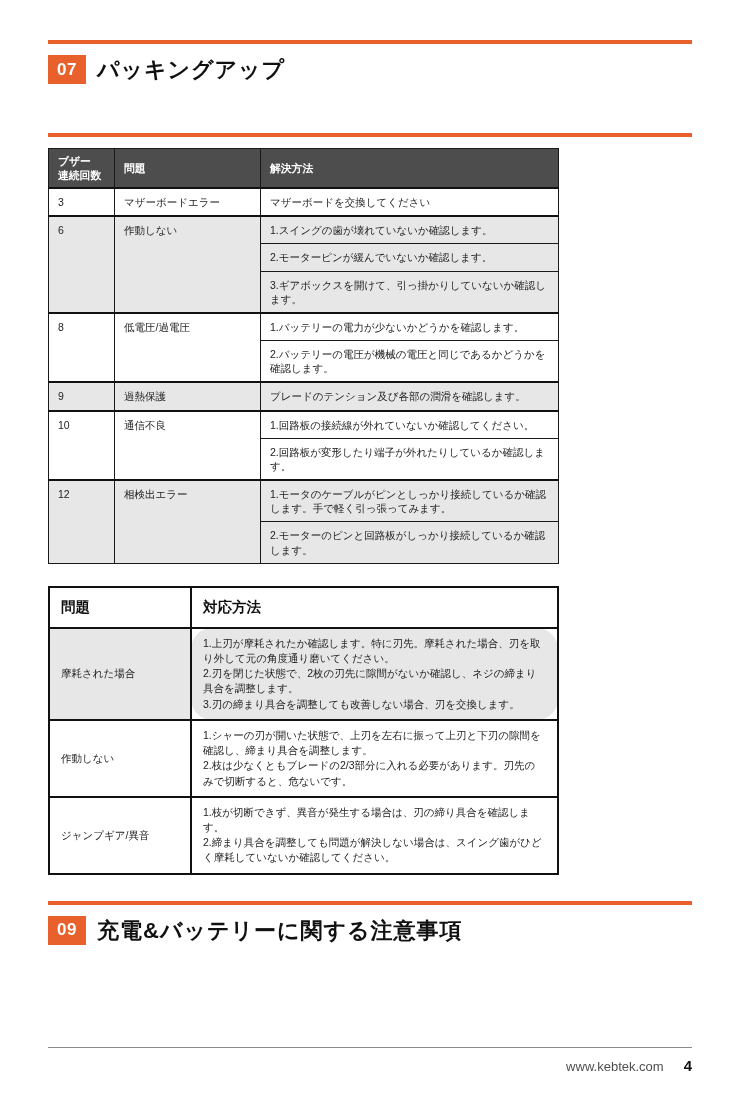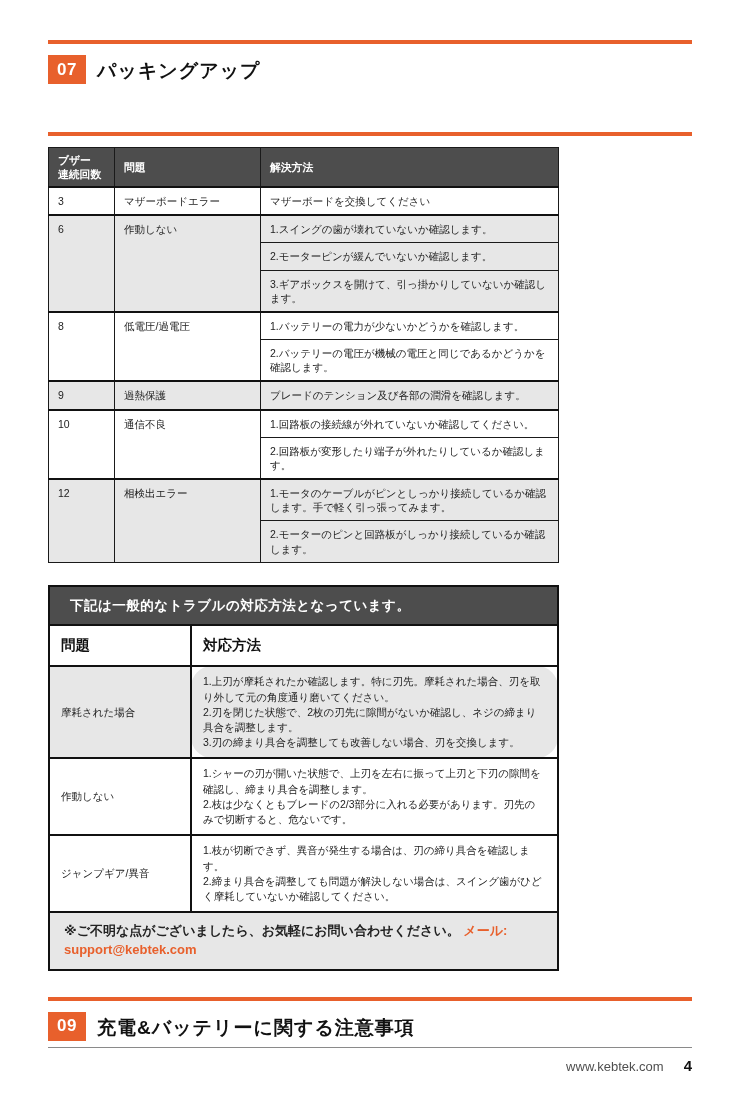--- a/index.html
+++ b/index.html
@@ -6,27 +6,27 @@
   html,body { background:#fdfdfd; }
   body { font-family:"Liberation Sans","DejaVu Sans",sans-serif; color:#1d1d1d; }
   .page {
     position:relative; width:735px; height:1102px; margin:0 auto;
     background:#ffffff; overflow:hidden;
   }
   .content { padding:40px 43px 0 48px; }
 
   
   .section-rule { height:4px; background:#E8602C; margin-bottom:11px; }
-  .section-head { display:flex; align-items:flex-end; margin-bottom:12px; }
+  .section-head { display:flex; align-items:flex-start; margin-bottom:12px; }
   .badge {
     width:38px; height:29px; background:#E8602C; color:#fff;
     font-weight:bold; font-size:17px; display:flex; align-items:center;
     justify-content:center; margin-right:11px; letter-spacing:.5px;
   }
-  .section-title { font-size:19px; font-weight:bold; color:#111; letter-spacing:1px; }
+  .section-title { font-size:22px; font-weight:bold; color:#111; letter-spacing:1px; }
 
   .body-text { font-size:13.4px; line-height:1.5; color:#222; }
   .body-text p { margin:0; }
 
   .gap-s { height:10px; } .gap-m { height:22px; } .gap-l { height:26px; }
 
   
   table { border-collapse:collapse; width:511px; }
   .fault-table { font-size:10.5px; }
   .fault-table th {
@@ -145,25 +145,20 @@
     </table>
 
     <div class="gap-m"></div>
 
     <table class="trouble-table">
       <colgroup>
           <col class="p">
           <col>
         </colgroup>
       <tbody>
-          <tr class="banner">
-        <td colspan="2">
-          <span>下記は一般的なトラブルの対応方法となっています。</span>
-        </td>
-      </tr>
       <tr class="thead2">
         <td>問題</td>
         <td>対応方法</td>
       </tr>
       <tr class="shade">
         <td class="prob">摩耗された場合</td>
         <td class="sol">
           <div>1.上刃が摩耗されたか確認します。特に刃先。摩耗された場合、刃を取り外して元の角度通り磨いてください。</div>
           <div>2.刃を閉じた状態で、2枚の刃先に隙間がないか確認し、ネジの締まり具合を調整します。</div>
           <div>3.刃の締まり具合を調整しても改善しない場合、刃を交換します。</div>
@@ -176,26 +171,20 @@
           <div>2.枝は少なくともブレードの2/3部分に入れる必要があります。刃先のみで切断すると、危ないです。</div>
         </td>
       </tr>
       <tr>
         <td class="prob">ジャンプギア/異音</td>
         <td class="sol">
           <div>1.枝が切断できず、異音が発生する場合は、刃の締り具合を確認します。</div>
           <div>2.締まり具合を調整しても問題が解決しない場合は、スイング歯がひどく摩耗していないか確認してください。</div>
         </td>
       </tr>
-      <tr class="note">
-        <td colspan="2">
-          <span>※ご不明な点がございましたら、お気軽にお問い合わせください。</span>
-          <span class="orange">メール: support@kebtek.com</span>
-        </td>
-      </tr>
     </tbody>
       </table>
 
     <div class="gap-l"></div>
 
     <div class="section-rule"></div>
     <div class="section-head">
       <div class="badge">09</div>
       <div class="section-title">充電&amp;バッテリーに関する注意事項</div>
     </div>

